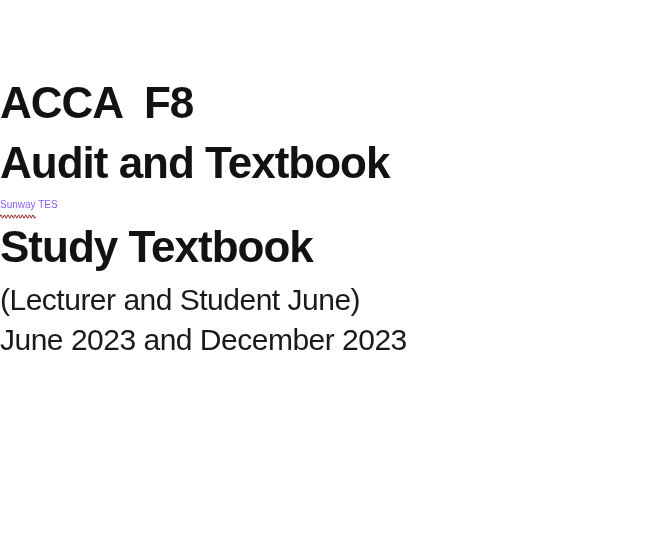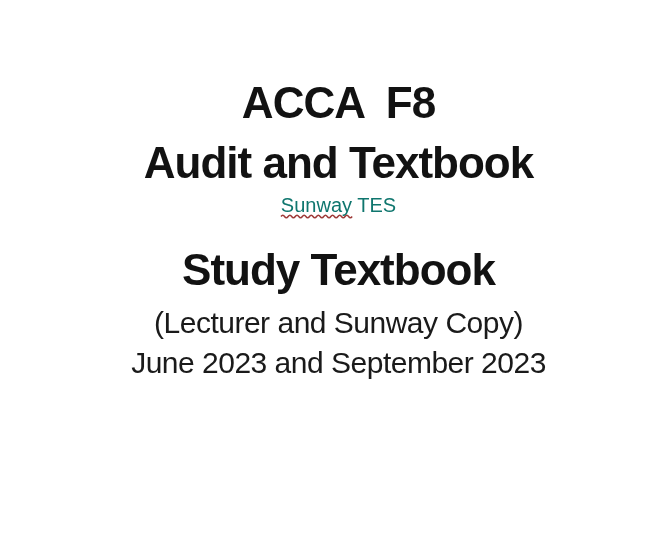--- a/index.html
+++ b/index.html
@@ -4,51 +4,49 @@
 <style>
   * { margin: 0; padding: 0; box-sizing: border-box; }
   html, body { background: #ffffff; }
   .page {
     position: relative;
     width: 661px;
     height: 555px;
     background: #ffffff;
     overflow: hidden;
     font-family: "Liberation Sans", sans-serif;
-    text-align: center;
     padding-top: 73px;
-    padding-left: 16px;
   }
   .title {
     font-size: 44px;
     font-weight: 700;
     line-height: 60px;
     letter-spacing: -1px;
     color: #121212;
     white-space: pre;
   }
   .subtitle {
-    font-size: 20px;
+    font-size: 10px;
     line-height: 24px;
-    color: #0f766e;
+    color: #8b5cf6;
     letter-spacing: 0;
   }
   .squiggle-wrap {
     position: relative;
     display: inline-block;
   }
   .squiggle {
     position: absolute;
     left: 0;
     bottom: -2px;
     width: 100%;
     height: 5px;
     overflow: visible;
   }
-  .book-type { margin-top: 23px; }
+  .book-type { margin-top: 0; }
   .detail-line {
     font-size: 30px;
     font-weight: 400;
     line-height: 40px;
     letter-spacing: -0.5px;
     color: #1a1a1a;
     white-space: pre;
   }
   .detail-block { margin-top: 3px; }
 </style>
@@ -61,19 +59,19 @@
 
   <div class="title">Audit and Textbook</div>
 
   <div class="subtitle"><span class="squiggle-wrap"><span>Sunway</span><svg class="squiggle" viewBox="0 0 60 4" preserveAspectRatio="none" aria-hidden="true">
           <path d="M0 2 Q1.5 0 3 2 T6 2 T9 2 T12 2 T15 2 T18 2 T21 2 T24 2 T27 2 T30 2 T33 2 T36 2 T39 2 T42 2 T45 2 T48 2 T51 2 T54 2 T57 2 T60 2" fill="none" stroke-width="1.3" stroke="#9e3a38"></path>
         </svg></span> <span>TES</span></div>
 
   <div class="title book-type">Study Textbook</div>
 
   <div class="detail-block">
-    <div class="detail-line">(Lecturer and Sunway Copy)</div>
+    <div class="detail-line">(Lecturer and Student June)</div>
 
 
-    <div class="detail-line">June 2023 and September 2023</div>
+    <div class="detail-line">June 2023 and December 2023</div>
   </div>
 
 </div>
 
 </body></html>

